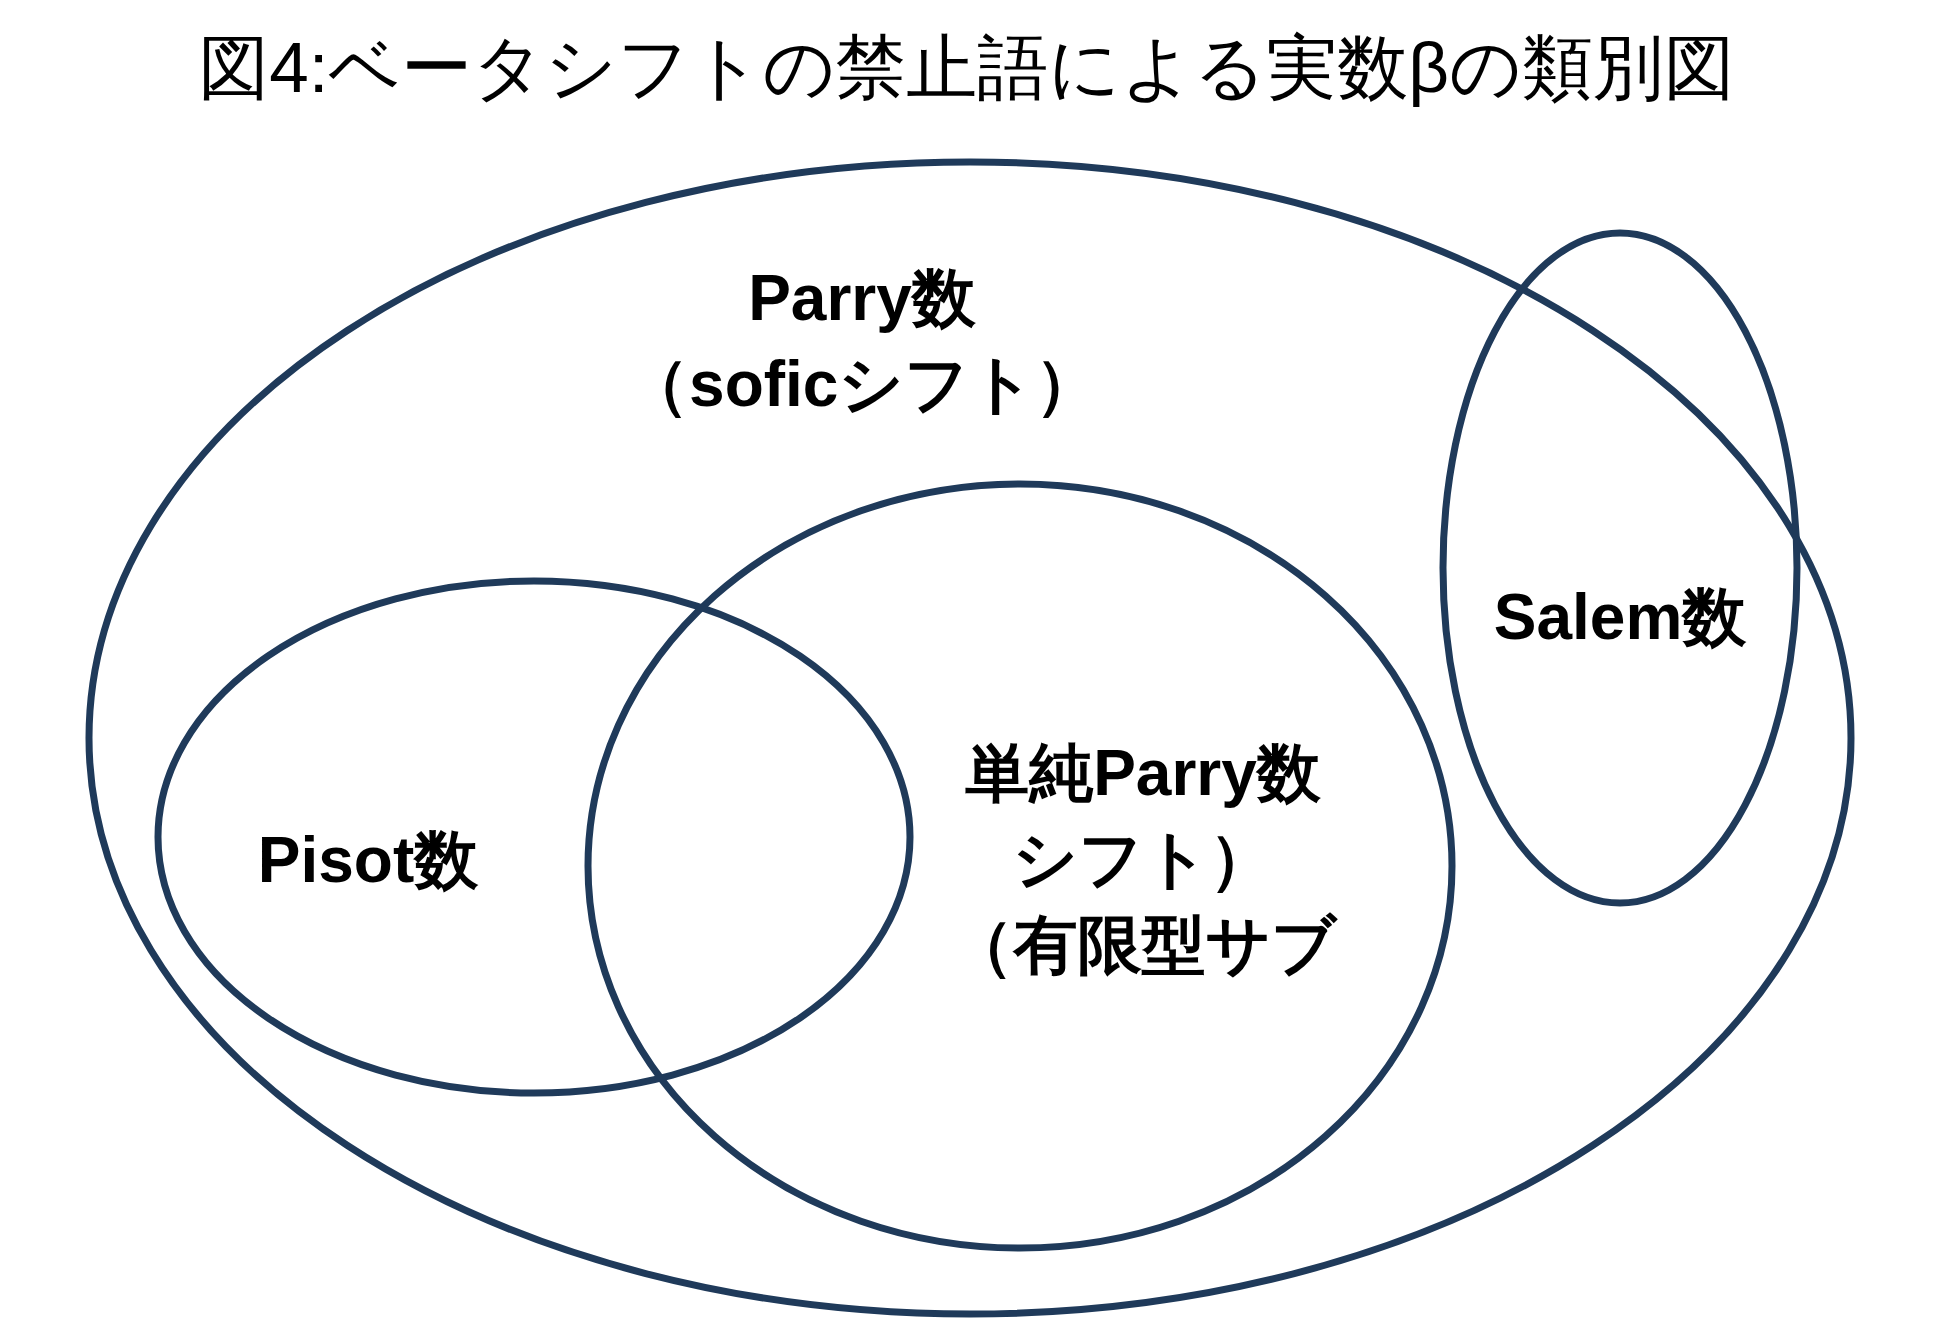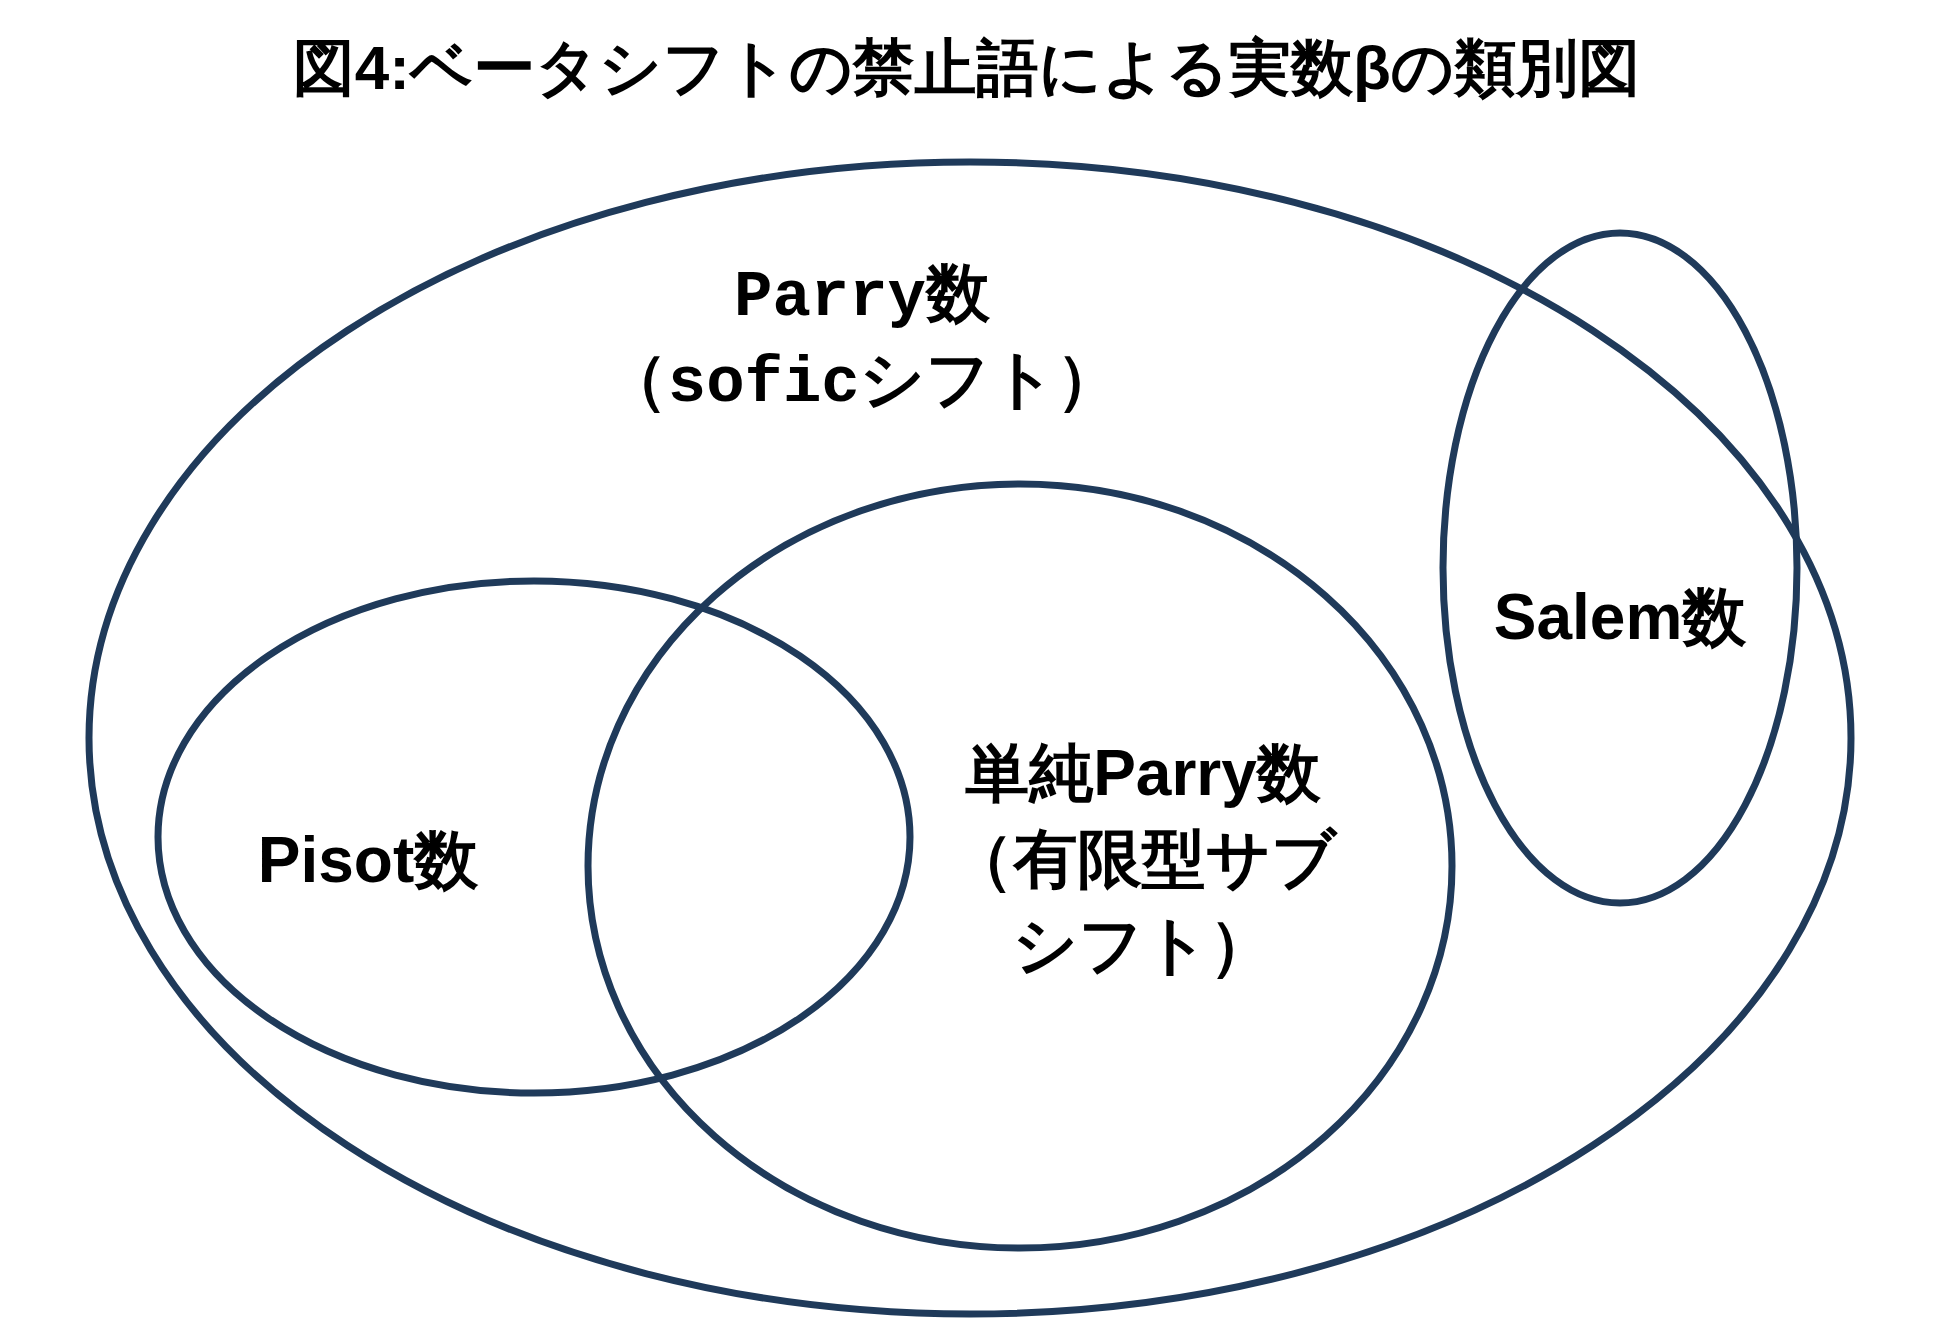--- a/index.html
+++ b/index.html
@@ -27,38 +27,38 @@
   .venn {
     fill: none;
     stroke: #1f3a5a;
     stroke-width: 7px;
   }
   .fig-title {
     position: absolute;
     left: 50%;
     top: 21px;
     transform: translateX(-50%);
-    font-size: 62px;
-    font-weight: bold;
+    font-size: 71px;
+    font-weight: normal;
     color: #000000;
     white-space: nowrap;
     line-height: 94px;
     letter-spacing: 0px;
   }
   .set-label {
     position: absolute;
     transform: translateX(-50%);
     font-size: 64px;
     font-weight: bold;
     color: #000000;
     text-align: center;
     line-height: 86px;
     white-space: nowrap;
   }
-  .set-label.parry        { left: 862px;  top: 255px; font-family: Liberation Mono, monospace; }
+  .set-label.parry        { left: 862px;  top: 255px; }
   .set-label.simple-parry { left: 1143px; top: 730px; }
   .set-label.pisot        { left: 368px;  top: 817px; text-align: center; }
   .set-label.salem        { left: 1620px; top: 542px; margin-top: 32px; }
 </style>
 </head>
 <body style="background: rgb(255, 255, 255);">
 
 <div class="canvas">
 
   <svg class="diagram" viewBox="0 0 1933 1326" aria-hidden="true">
@@ -74,22 +74,22 @@
 
   <div class="fig-title">図4:ベータシフトの禁止語による実数βの類別図</div>
 
   <div class="set-label parry">
     <div>Parry数</div>
     <div>（soficシフト）</div>
   </div>
 
   <div class="set-label simple-parry">
     <div>単純Parry数</div>
+    <div>シフト）</div>
     <div>（有限型サブ</div>
-    <div>シフト）</div>
   </div>
 
   <div class="set-label pisot">
     <div>Pisot数</div>
   </div>
 
   <div class="set-label salem">
     <div>Salem数</div>
   </div>
 

